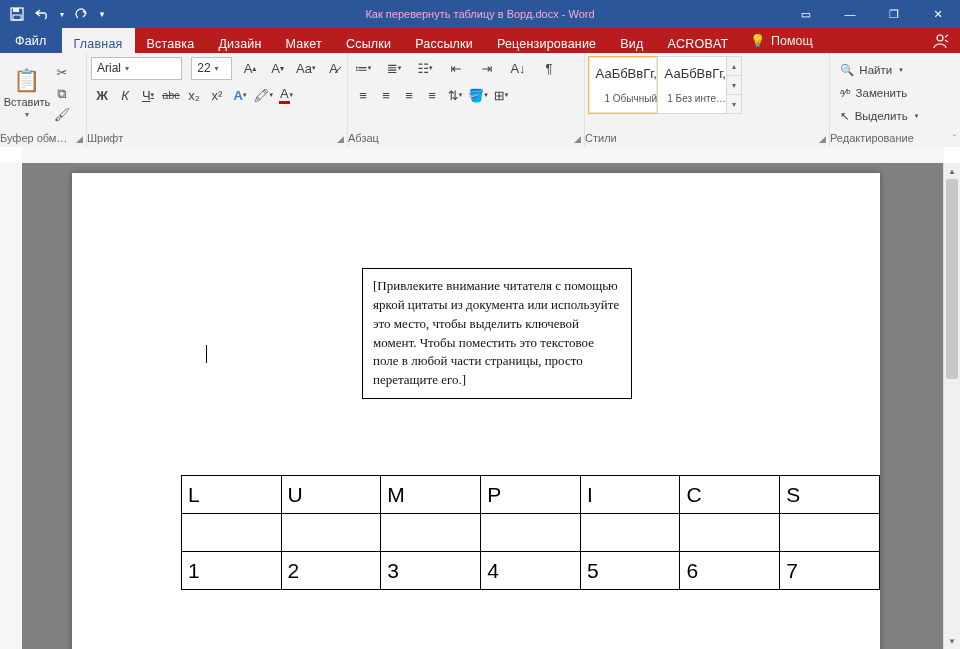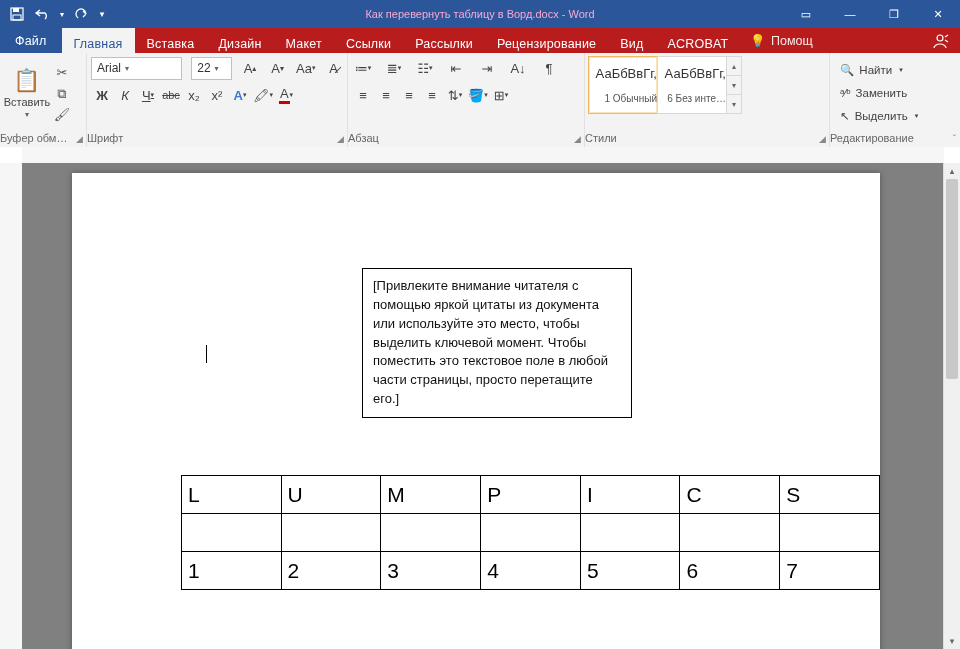--- a/index.html
+++ b/index.html
@@ -42,21 +42,21 @@
 .collapse{position:absolute;right:4px;bottom:2px;font-size:10px;color:#888}
 .workspace{position:absolute;top:147px;left:0;right:0;bottom:0;background:#fff;display:flex}
 .hruler{position:absolute;left:22px;right:16px;top:0;height:16px;background:#f6f6f6;border-bottom:1px solid #e3e3e3}
 .vruler{position:absolute;left:0;top:16px;bottom:0;width:22px;background:#f6f6f6;border-right:1px solid #e3e3e3}
 .canvas{position:absolute;left:22px;top:16px;right:16px;bottom:0;background:#808080;overflow:hidden}
 .page{position:absolute;left:50px;top:10px;width:808px;height:900px;background:#fff;box-shadow:0 0 6px rgba(0,0,0,.35)}
 .sb-v{position:absolute;right:0;top:16px;bottom:0;width:16px;background:#f0f0f0;border-left:1px solid #ddd}
 .sb-v .up,.sb-v .dn{height:16px;display:flex;align-items:center;justify-content:center;font-size:9px;color:#666}
 .sb-v .track{position:absolute;top:16px;bottom:16px;left:0;right:0}
 .sb-v .thumb{position:absolute;top:0;left:2px;right:2px;height:200px;background:#c8c8c8;border-radius:2px}
-.callout{position:absolute;left:290px;top:95px;width:248px;border:1px solid #000;padding:8px 10px;font-size:13px;line-height:1.45;color:#111;font-family:Liberation Sans, sans-serif}
+.callout{position:absolute;left:290px;top:95px;width:248px;border:1px solid #000;padding:8px 10px;font-size:13px;line-height:1.45;color:#111;font-family:Liberation Serif, serif}
 .cursor{position:absolute;left:134px;top:172px;width:1px;height:18px;background:#000}
 .tbl{position:absolute;left:109px;top:302px;border-collapse:collapse;font-family:Arial,sans-serif;font-size:21px;color:#000}
 .tbl td{border:1px solid #000;width:90px;height:33px;padding:2px 6px;vertical-align:middle}
 svg{display:block}
 </style>
 </head>
 <body>
 
 <div class="titlebar">
   <div class="qat">
@@ -241,21 +241,21 @@
   </div>
 
   <div class="group" style="width:244px">
     <div class="group-body styles-body">
       <div class="stylebox sel">
         <div class="prev">АаБбВвГг,</div>
         <div class="name">1 Обычный</div>
       </div>
       <div class="stylebox">
         <div class="prev">АаБбВвГг,</div>
-        <div class="name">6 Без инте…</div>
+        <div class="name">1 Без инте…</div>
       </div>
       <div class="styles-dd">
         <div>▴</div>
         <div>▾</div>
         <div style="border:none">▾</div>
       </div>
     </div>
     <div class="group-label"><span>Стили</span><span class="dlg">◢</span></div>
   </div>
 

